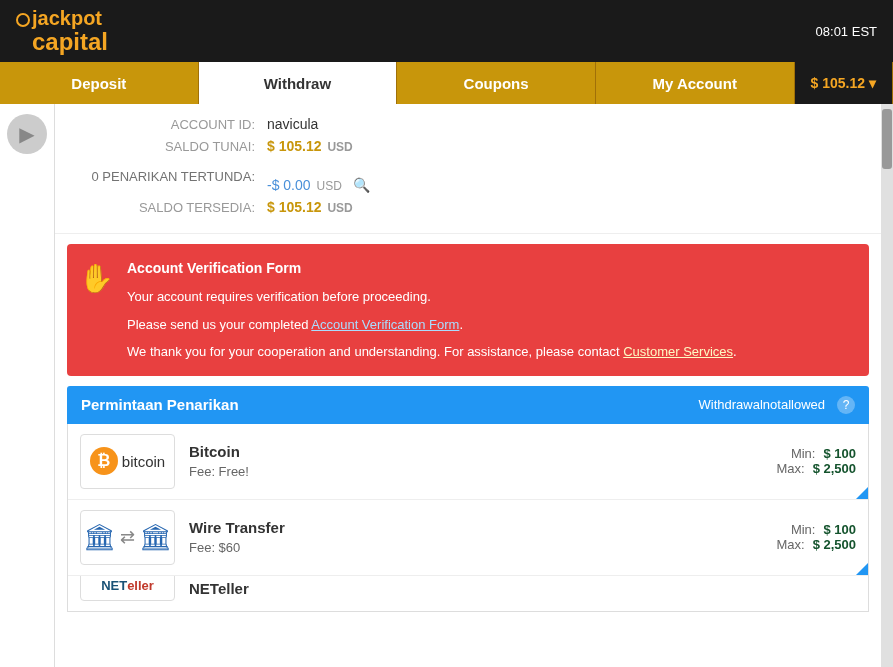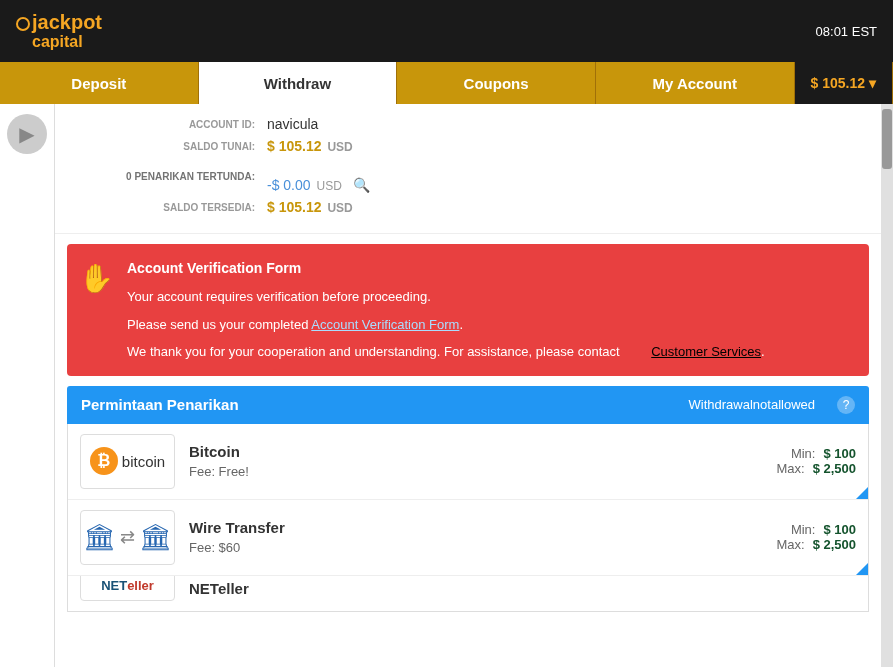--- a/index.html
+++ b/index.html
@@ -120,26 +120,25 @@
       padding: 12px 20px 12px 20px;
       border-bottom: 1px solid #eee;
     }
     .info-row {
       display: flex;
       align-items: center;
       margin-bottom: 6px;
     }
     .info-label {
       color: #999;
-      font-size: 10px;
+      font-size: 13px;
       text-align: right;
       min-width: 180px;
       margin-right: 12px;
       text-transform: uppercase;
-      font-weight: bold;
     }
     .info-label.link-style {
       color: #737373;
       cursor: pointer;
       text-decoration: none;
     }
     .info-value {
       font-size: 14px;
       color: #333;
     }
@@ -186,22 +185,21 @@
       font-weight: bold;
       font-size: 14px;
       margin-bottom: 8px;
     }
     .alert-link {
       color: #aaddff;
       text-decoration: underline;
       cursor: pointer;
     }
     .alert-link.customer {
-      color: #000000;
-      margin-left: 28px;
+      color: #fef9c3;
     }
 
     
     .permintaan-bar {
       background: #2196F3;
       color: #fff;
       display: flex;
       align-items: flex-start;
       justify-content: space-between;
       padding: 10px 14px;
@@ -209,21 +207,21 @@
       border-radius: 3px 3px 0 0;
     }
     .permintaan-title {
       font-size: 15px;
       font-weight: bold;
     }
     .permintaan-status {
       font-size: 13px;
       display: flex;
       align-items: center;
-      gap: 22px;
+      gap: 12px;
     }
     .permintaan-help {
       width: 18px;
       height: 18px;
       border-radius: 50%;
       background: rgba(255,255,255,0.3);
       display: flex;
       align-items: center;
       justify-content: center;
       font-size: 12px;
@@ -349,21 +347,21 @@
     }
   </style>
 </head>
 <body>
 
 <div class="top-bar">
   <div class="logo">
     <span style="color:#f5a623; font-size:20px; font-weight:bold;">
       <span style="display:inline-block; width:14px; height:14px; border-radius:50%; border:2px solid #f5a623; vertical-align:middle; margin-right:2px;"></span>jackpot
     </span>
-    <span style="color:#f5a623; font-size:16px; font-weight:bold; padding-left:16px;">capital</span>
+    <span style="color:#f5a623; font-size:24px; font-weight:bold; padding-left:16px;">capital</span>
   </div>
   <div class="time-display">08:01 EST</div>
 </div>
 
 <div class="nav-tabs">
   <div class="nav-tab">Deposit</div>
   <div class="nav-tab active">Withdraw</div>
   <div class="nav-tab">Coupons</div>
   <div class="nav-tab">My Account</div>
   <div class="nav-tab balance">

